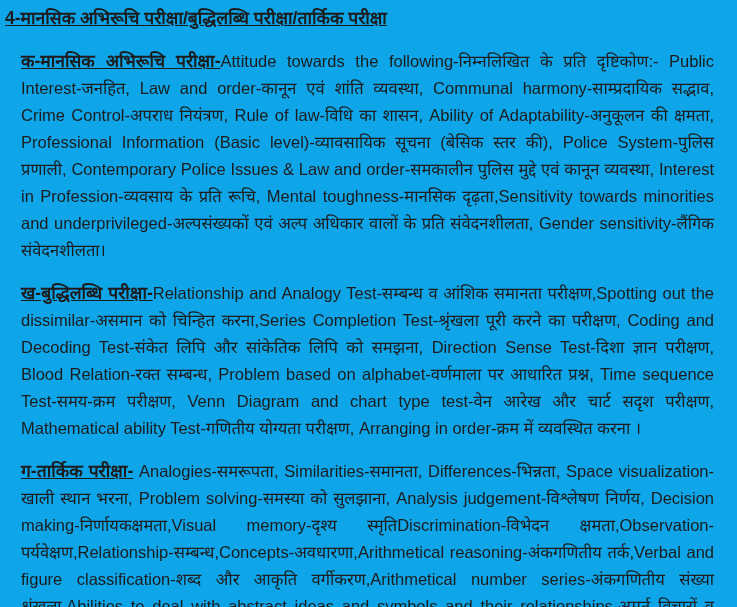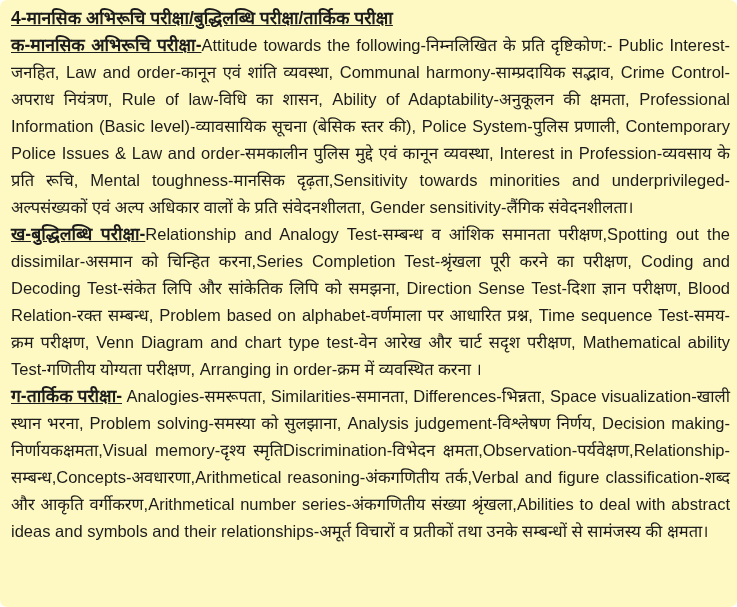--- a/index.html
+++ b/index.html
@@ -4,39 +4,38 @@
 <style>
   html, body {
     margin: 0;
     padding: 0;
     background: #ffffff;
   }
   .page {
     width: 737px;
     height: 607px;
     box-sizing: border-box;
-    background: #fef9c3;
+    background: #0ea5e9;
     color: #1c1c1c;
     font-family: "Liberation Sans", "DejaVu Sans", sans-serif;
     font-size: 16.5px;
     line-height: 27px;
-    padding: 5px 7px 0 11px;
+    padding: 5px 7px 0 5px;
     overflow: hidden;
     text-align: justify;
-    border-radius: 7px;
   }
   .doc-title {
     font-weight: bold;
     font-size: 17.5px;
     text-decoration: underline;
     text-align: left;
     margin: 0;
   }
   p.section {
-    margin: 0;
+    margin: 16px;
   }
   .lead {
     font-weight: bold;
     font-size: 17.5px;
     text-decoration: underline;
   }
 </style>
 </head>
 <body>
 

